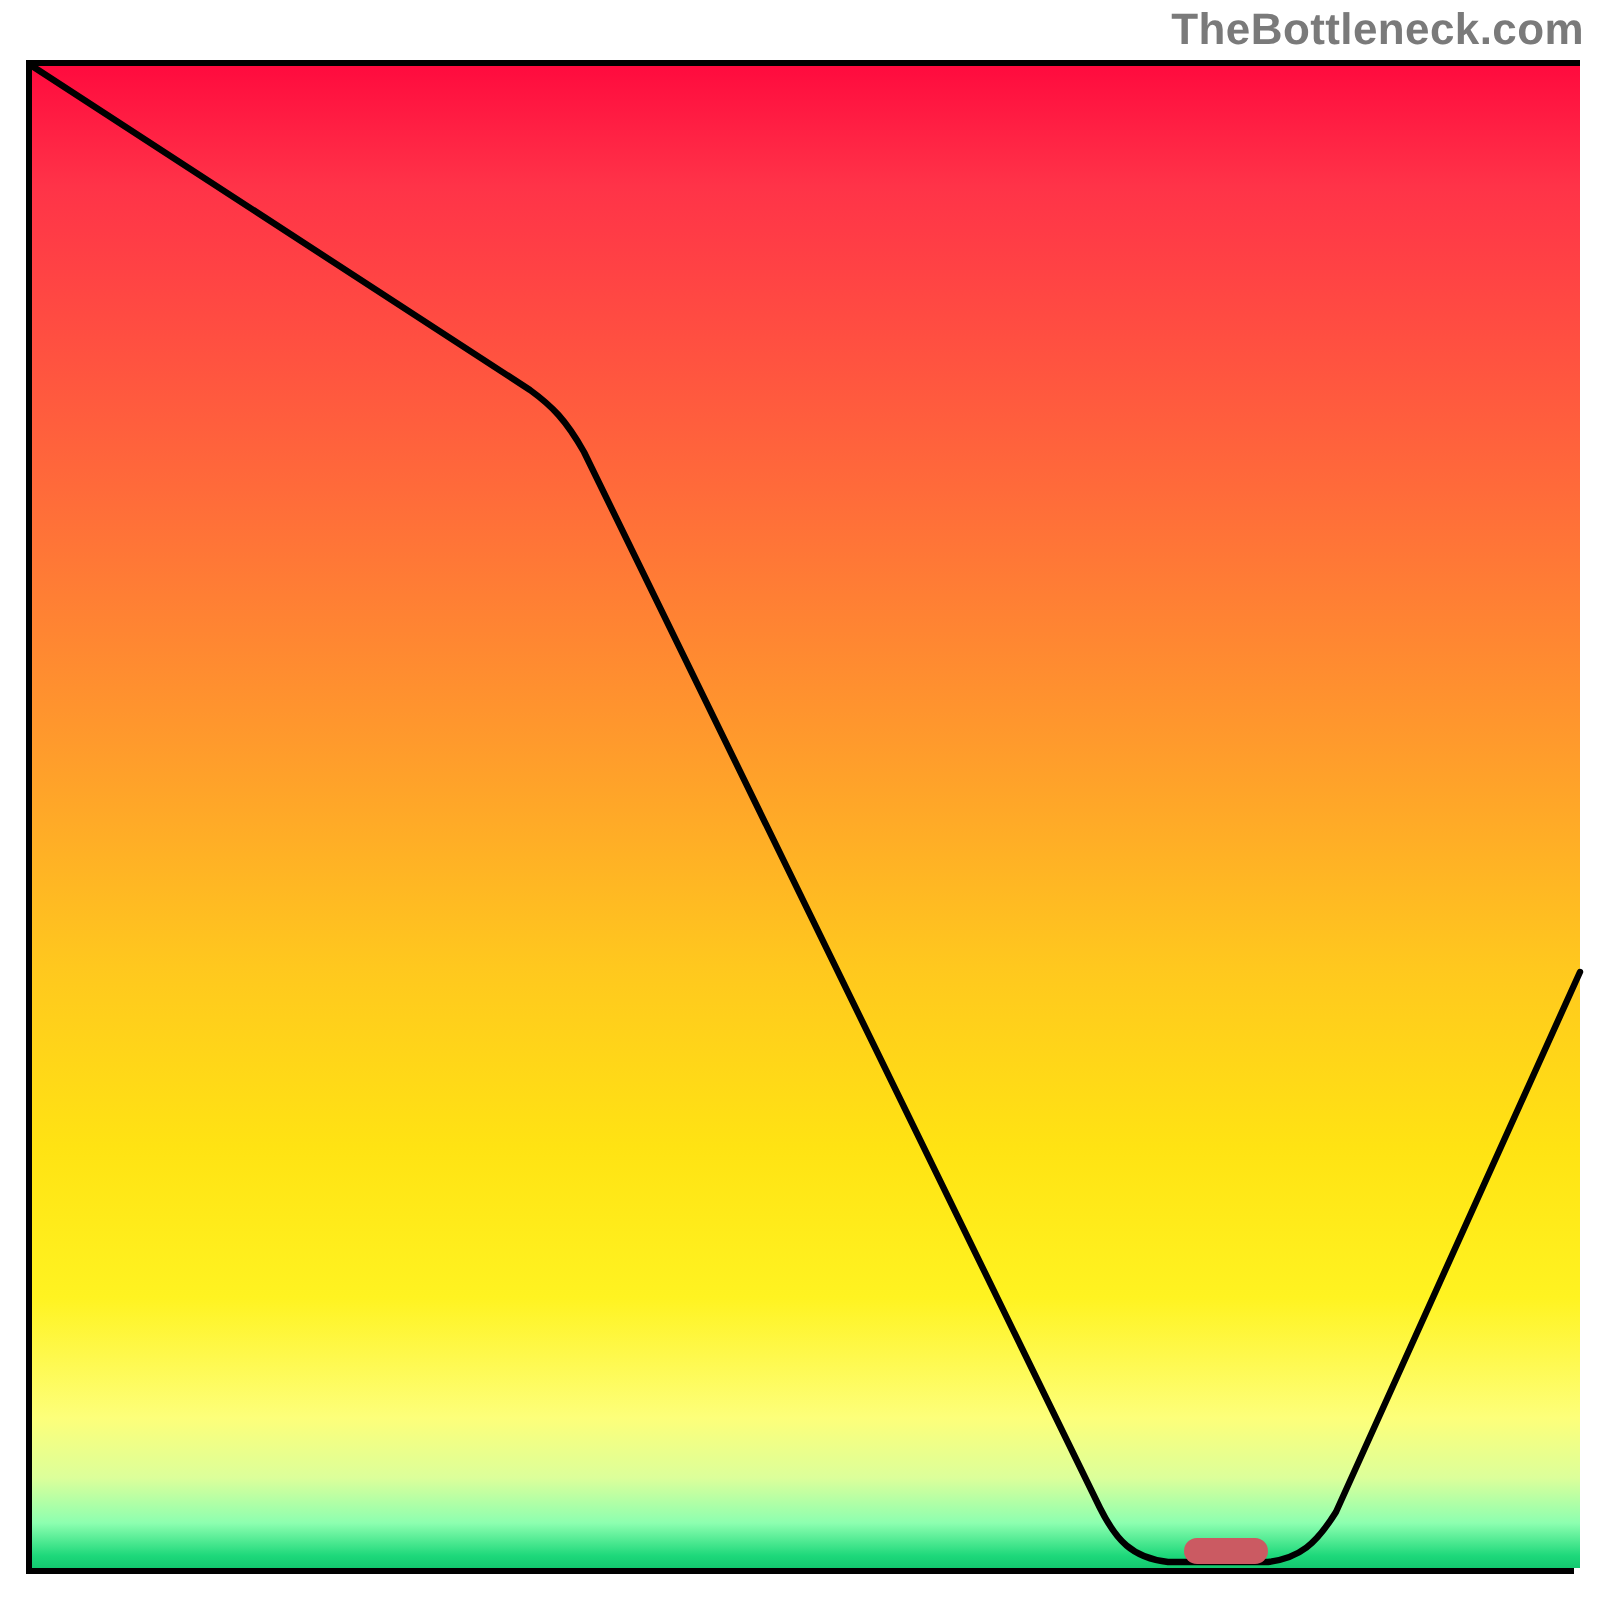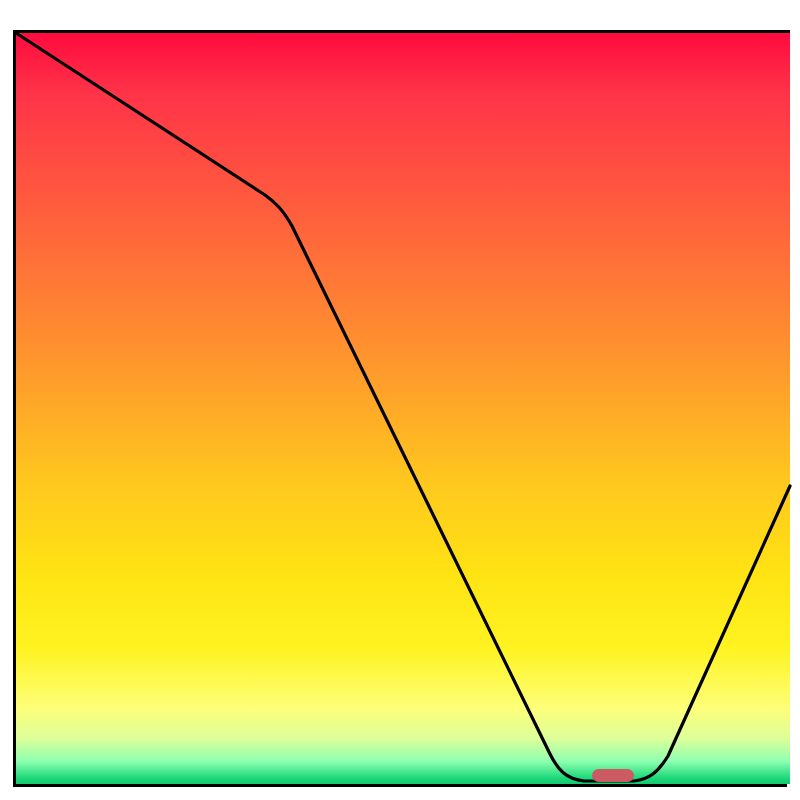--- a/index.html
+++ b/index.html
@@ -86,20 +86,21 @@
     border-radius: 7px;
     background: #cb5a62;
     z-index: 5;
   }
 </style>
 </head>
 <body>
 
 <div class="wrap">
 
+  <div class="watermark">TheBottleneck.com</div>
 
   <div class="fill"></div>
 
   <div class="frame"></div>
   <div class="frame-top"></div>
 
   <div class="marker" style="left:592px; top:769px;"></div>
 
   <svg class="curve" viewBox="0 0 800 800">
     <path d="M 16 33

